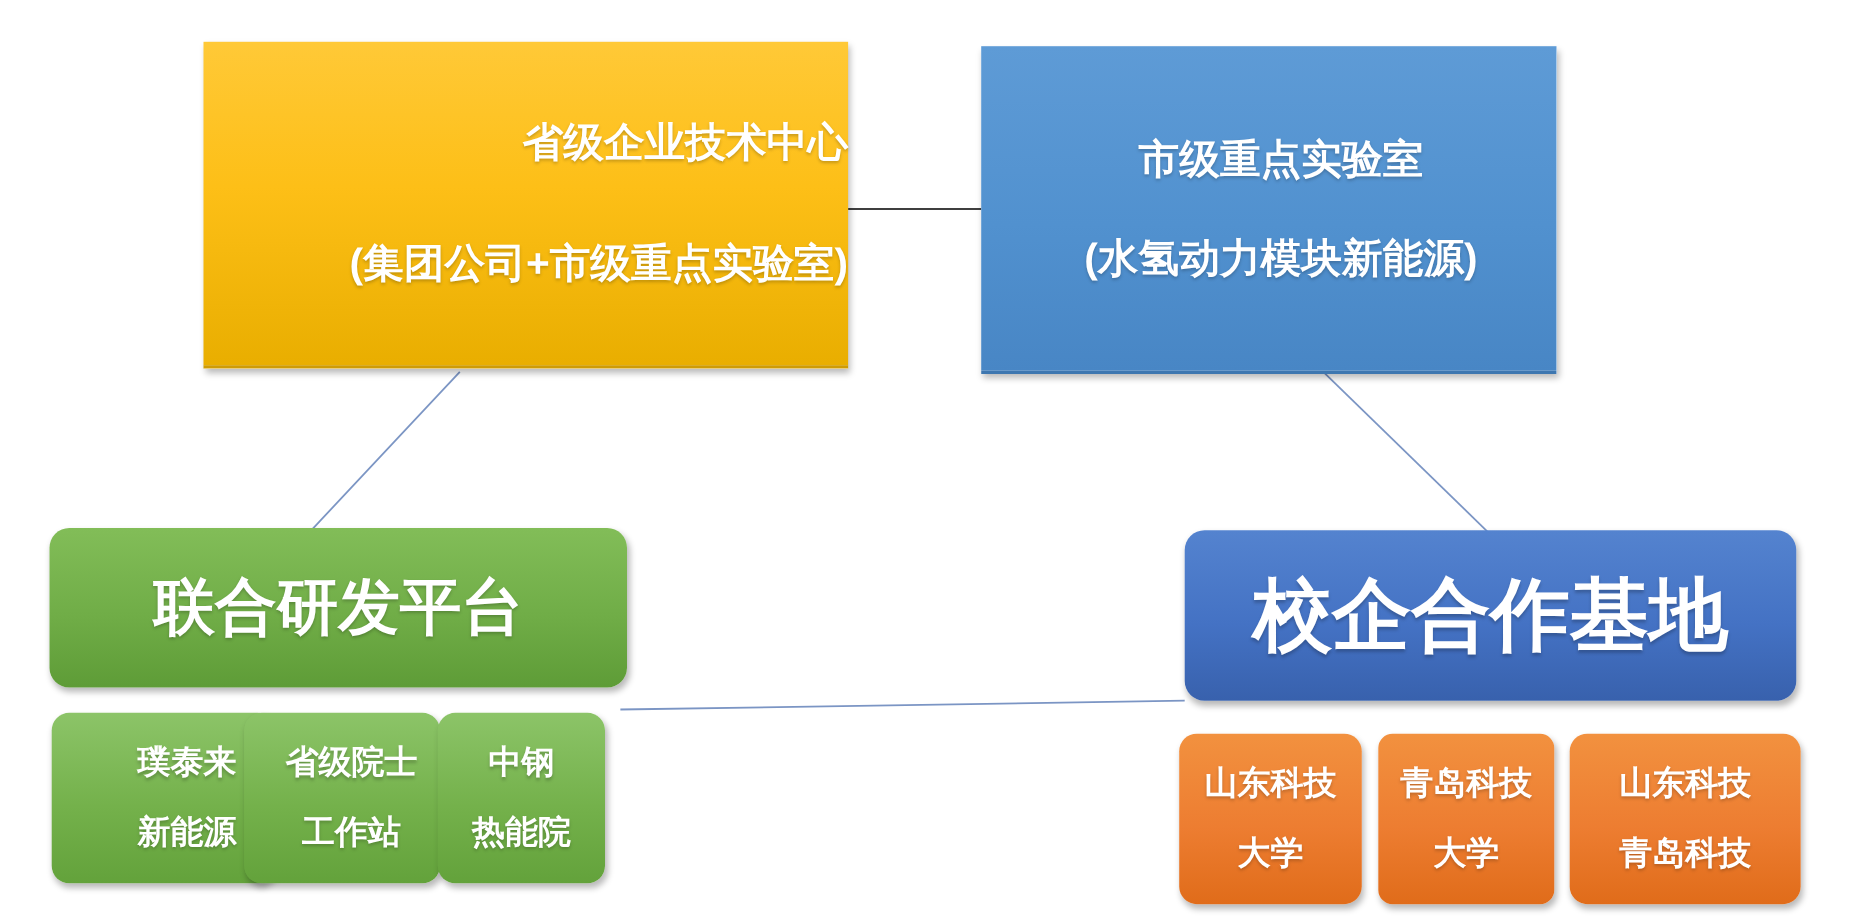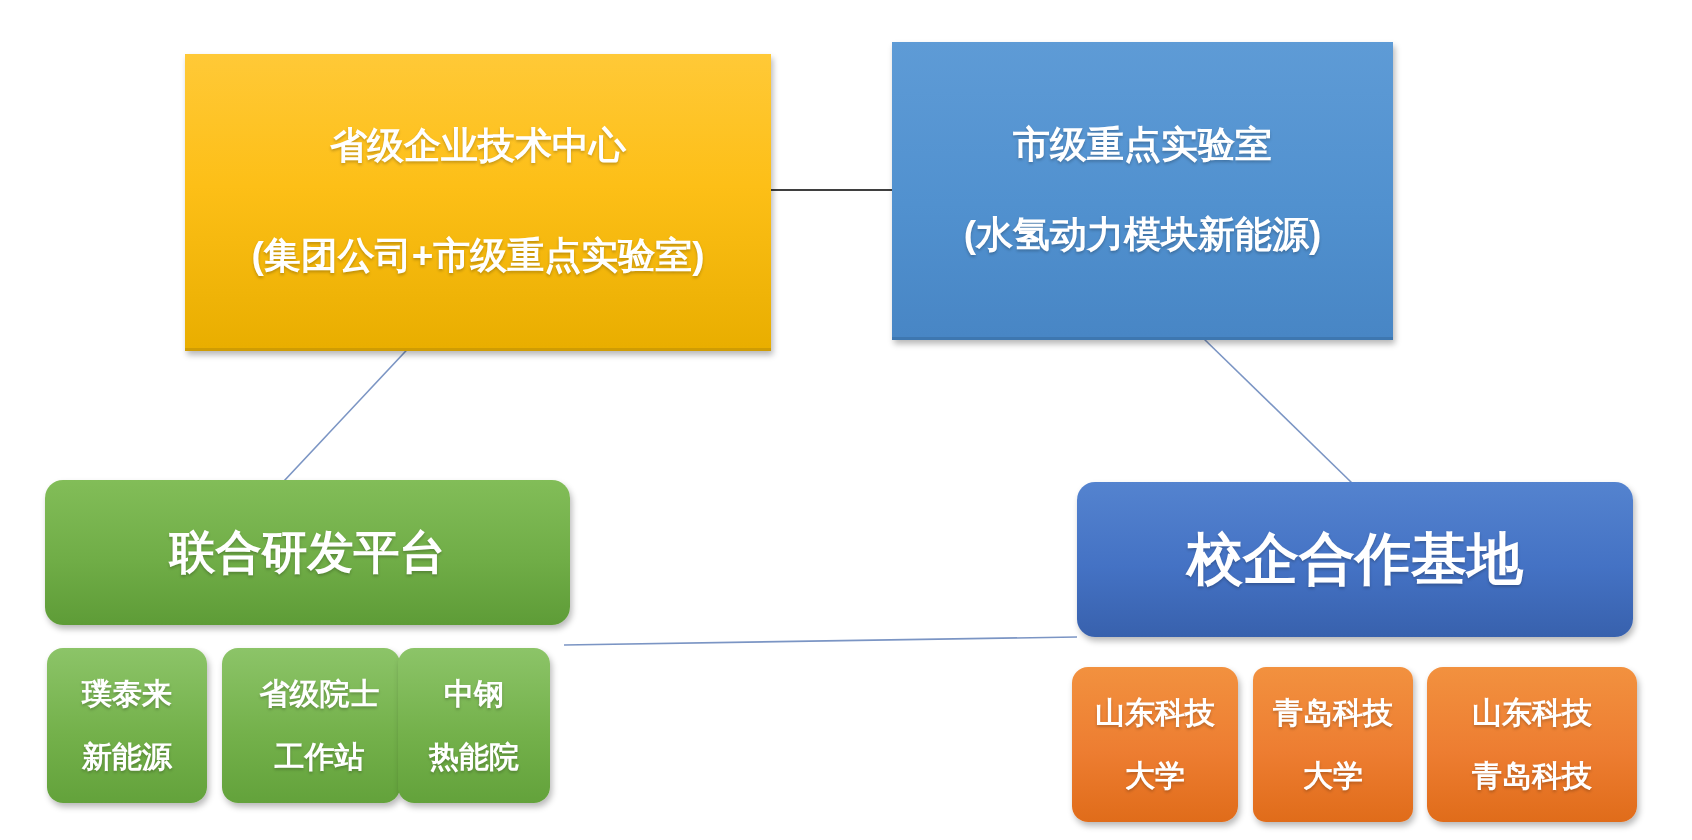--- a/index.html
+++ b/index.html
@@ -8,54 +8,54 @@
     position:relative;width:1692px;height:840px;background:#ffffff;overflow:hidden;
   }
   .node{
     position:absolute;display:flex;flex-direction:column;align-items:center;justify-content:center;
     color:#ffffff;font-weight:bold;text-align:center;
     text-shadow:0 2px 3px rgba(0,0,0,0.22);
     box-shadow:2px 4px 6px rgba(0,0,0,0.28);
   }
   
   .node.tech-center{
-    left:185px;top:54px;width:586px;height:294px;
+    left:185px;top:38px;width:586px;height:294px;
     background:linear-gradient(180deg,#ffc937 0%,#fdbf17 45%,#e9ae00 100%);
-    font-size:37px;row-gap:60px;border-bottom:3px solid #cf9c04;
+    font-size:37px;row-gap:60px;border-bottom:3px solid #cf9c04;align-items:flex-end;
   }
   .node.key-lab{
     left:892px;top:42px;width:501px;height:295px;
     background:linear-gradient(180deg,#5e9bd6 0%,#5191cf 55%,#4886c5 100%);
-    font-size:37px;row-gap:40px;border-bottom:3px solid #3e77b0;
+    font-size:37px;row-gap:40px;border-bottom:3px solid #3e77b0;padding-left:22px;
   }
   
   .node.rd-platform{
     left:45px;top:480px;width:525px;height:145px;border-radius:18px;
     background:linear-gradient(180deg,#82bd58 0%,#70ad47 55%,#5e9c37 100%);
-    font-size:46px;
+    font-size:56px;
   }
   .node.coop-base{
     left:1077px;top:482px;width:556px;height:155px;border-radius:18px;
     background:linear-gradient(180deg,#5483cf 0%,#4472c4 55%,#3861ad 100%);
-    font-size:56px;
+    font-size:72px;
   }
   
   .node.small{
     height:155px;border-radius:16px;font-size:30px;row-gap:28px;line-height:1.15;
   }
   .node.green-small{
     top:648px;
     background:linear-gradient(180deg,#8cc468 0%,#74b14b 55%,#63a23b 100%);
   }
   .node.orange-small{
     top:655px;
     background:linear-gradient(180deg,#f2913f 0%,#ed7d31 55%,#e06c1a 100%);
     margin-top:12px;
   }
-  .node.g1{left:47px;width:160px;}
+  .node.g1{left:47px;width:160px;padding-left:43px;}
   .node.g2{left:222px;width:161px;padding-left:17px;}
   .node.g3{left:398px;width:152px;}
   .node.o1{left:1072px;width:166px;}
   .node.o2{left:1253px;width:160px;border-radius:13px;}
   .node.o3{left:1427px;width:210px;}
   .connectors{position:absolute;left:0;top:0;width:1692px;height:840px;}
   .txt{display:block;}
 </style>
 </head>
 <body>

